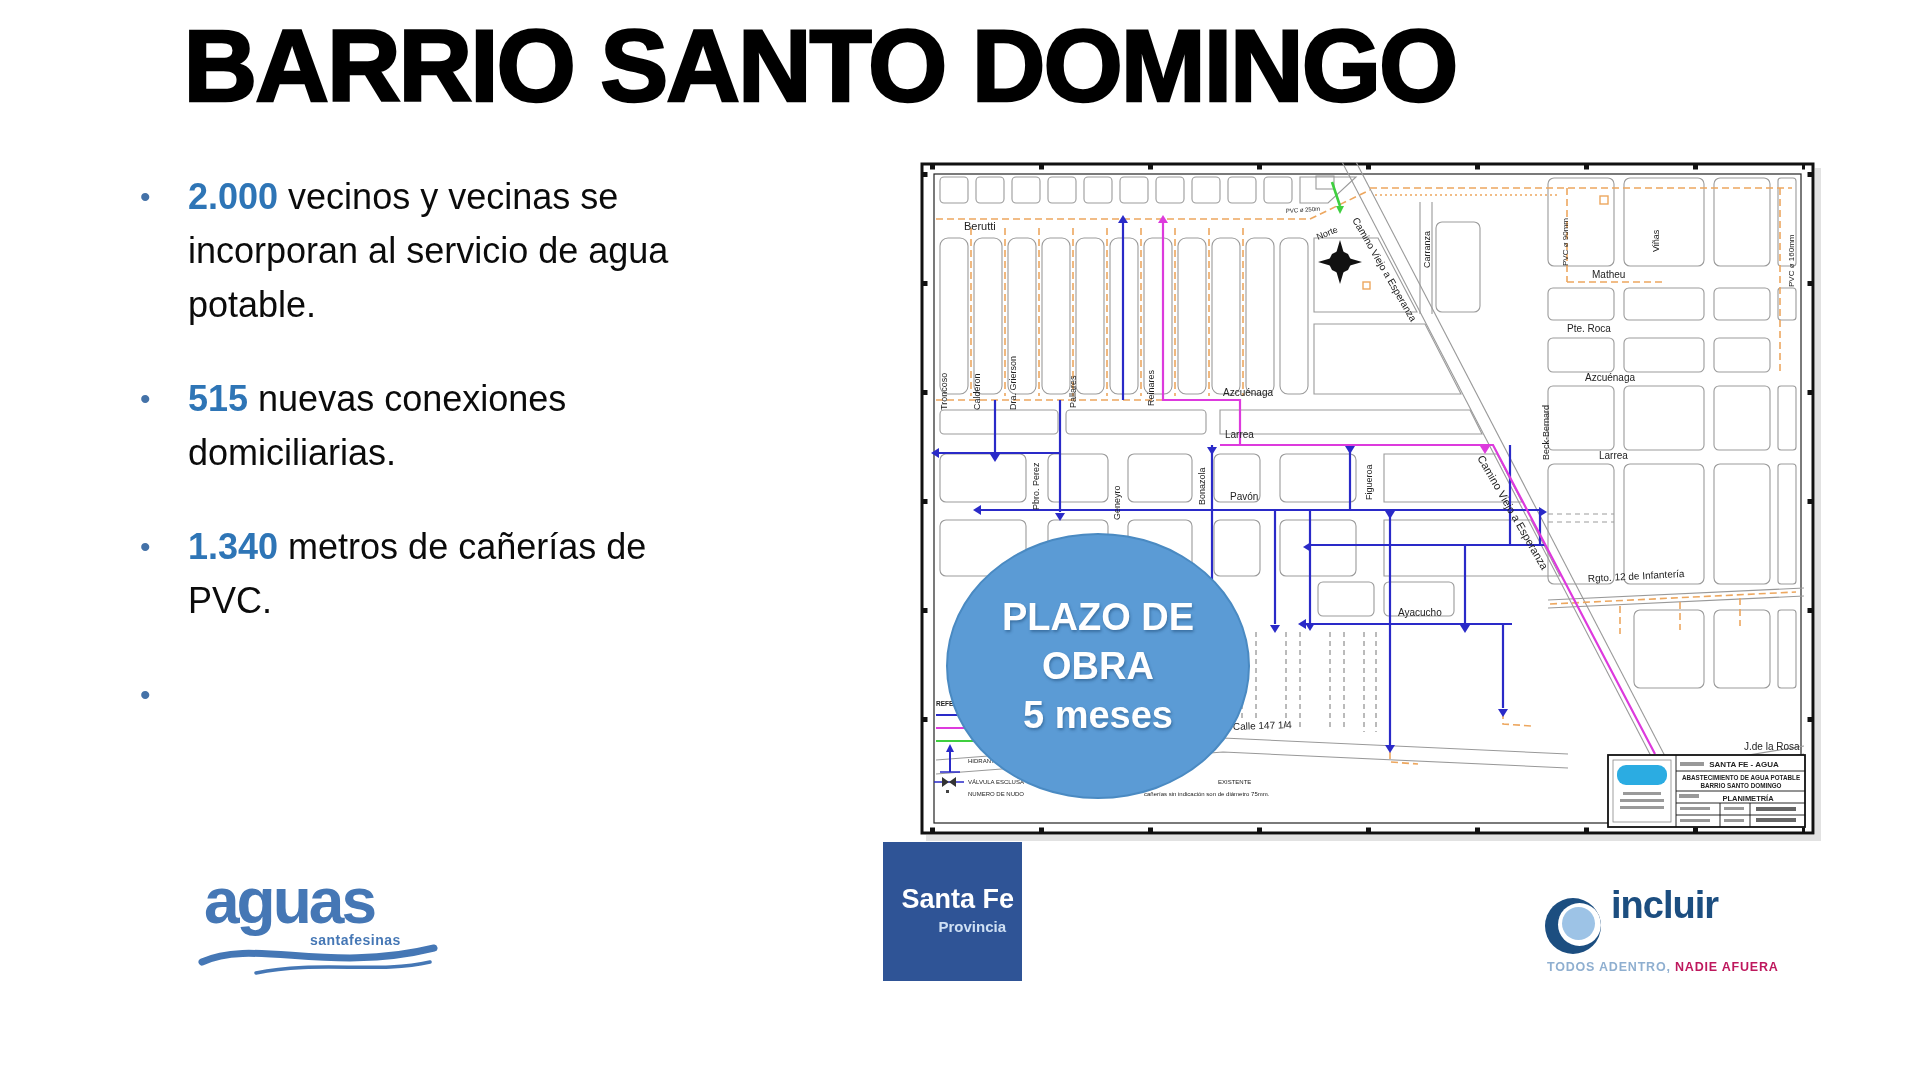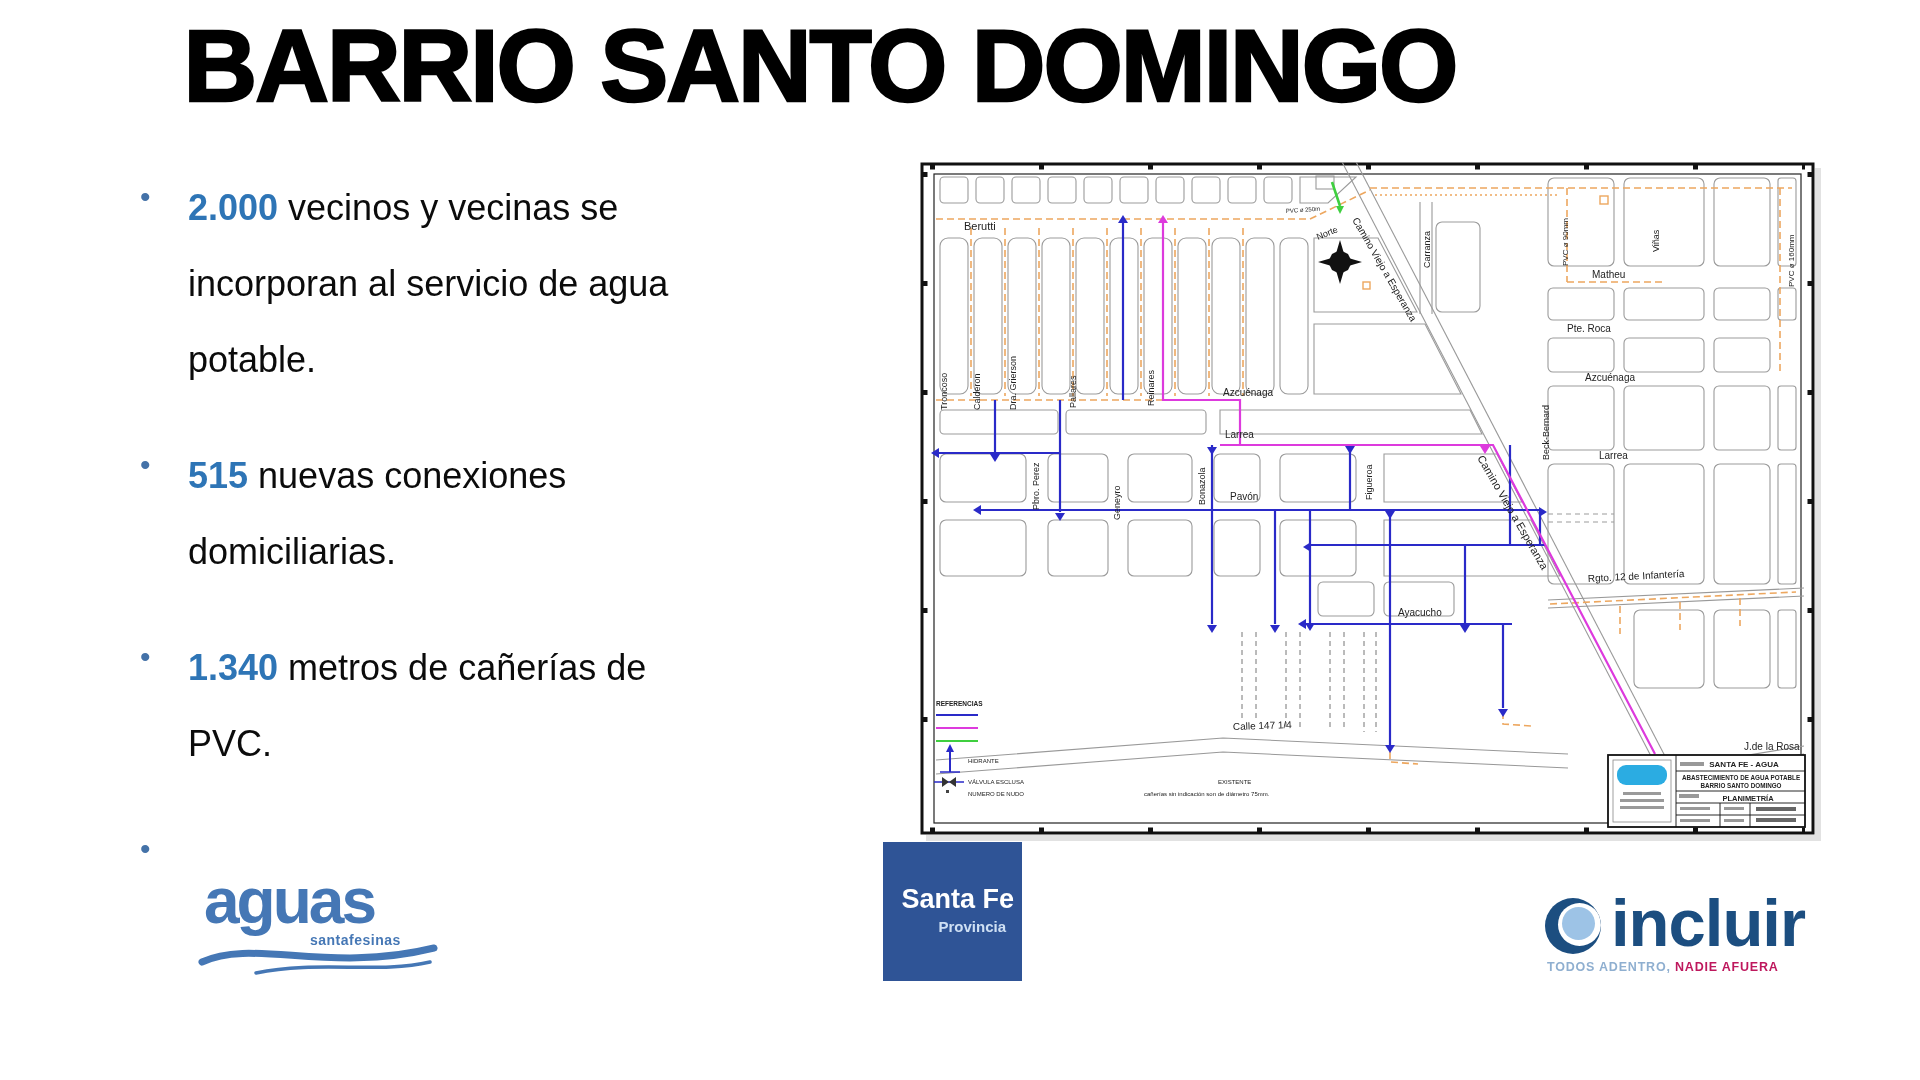--- a/index.html
+++ b/index.html
@@ -6,21 +6,21 @@
   body{width:1920px;height:1080px;overflow:hidden;font-family:"Liberation Sans",sans-serif;}
   .slide{position:relative;width:1640px;height:1080px;background:#fff;}
 
   .title{position:absolute;top:8px;left:0;width:100%;text-align:center;
          font-size:102px;font-weight:700;letter-spacing:-2px;color:#000;
          -webkit-text-stroke:2.5px #000;white-space:nowrap;}
 
   .bullets{position:absolute;left:140px;top:170px;width:600px;}
   .bullet{display:flex;margin-bottom:40px;}
   .dot{flex:0 0 18px;width:18px;margin-right:30px;color:#4472A8;font-size:30px;line-height:54px;}
-  .btxt{font-size:36px;line-height:76px;color:#0b0b0b;}
+  .btxt{font-size:36px;line-height:54px;color:#0b0b0b;}
   .num{color:#2E75B6;font-weight:700;}
   .rest{white-space:pre-line;}
 
   .map{position:absolute;left:920px;top:162px;width:895px;height:673px;background:#fff;
        box-shadow:6px 6px 0 #e2e2e2;}
   .map svg{position:absolute;left:0;top:0;}
   .map text{font-family:"Liberation Sans",sans-serif;fill:#222;}
 
   .badge{position:absolute;left:26px;top:371px;width:300px;height:262px;border-radius:50%;
          background:#5B9BD5;border:2px solid #4A8AC2;display:flex;flex-direction:column;
@@ -33,21 +33,21 @@
   .aguas-sub{position:absolute;left:112px;top:56px;font-size:14px;font-weight:700;letter-spacing:.5px;}
 
   .logo-sf{position:absolute;left:883px;top:842px;width:139px;height:139px;background:#2F5496;color:#fff;}
   .sf1{position:absolute;left:0;right:8px;top:42px;text-align:right;font-size:27px;font-weight:700;}
   .sf2{position:absolute;right:16px;top:76px;font-size:15px;font-weight:700;color:#CFE0F4;}
 
   .logo-incluir{position:absolute;left:1545px;top:896px;width:250px;height:84px;}
   .inc-icon{position:absolute;left:0;top:2px;width:56px;height:56px;border-radius:50%;background:#1C4E80;overflow:hidden;}
   .inc-icon .w{position:absolute;left:13px;top:5px;width:43px;height:43px;border-radius:50%;background:#fff;}
   .inc-icon .b{position:absolute;left:17px;top:9px;width:33px;height:33px;border-radius:50%;background:#9DC3E6;}
-  .inc-word{position:absolute;left:66px;top:-12px;font-size:67px;font-weight:700;color:#1C4E80;letter-spacing:-1px;}
+  .inc-word{position:absolute;left:66px;top:-12px;font-size:38px;font-weight:700;color:#1C4E80;letter-spacing:-1px;}
   .inc-tag{position:absolute;left:2px;top:64px;font-size:12.5px;font-weight:700;letter-spacing:.8px;white-space:nowrap;}
   .tl{color:#8FAFD0;}
   .tb{color:#be185d;}
 </style>
 </head>
 <body>
 
 <div class="slide">
 
   <div class="title">BARRIO SANTO DOMINGO</div>
@@ -313,20 +313,25 @@
         <text x="828" y="639" font-size="7.5" font-weight="bold" text-anchor="middle">PLANIMETRÍA</text>
         <rect x="760" y="645" width="30" height="3" fill="#999"></rect>
           <rect x="804" y="645" width="20" height="3" fill="#999"></rect>
         <rect x="836" y="645" width="40" height="4" fill="#666"></rect>
         <rect x="760" y="657" width="30" height="3" fill="#999"></rect>
           <rect x="804" y="657" width="20" height="3" fill="#999"></rect>
         <rect x="836" y="656" width="40" height="4" fill="#666"></rect>
       </g>
     </svg>
 
+    <div class="badge">
+      <span>PLAZO DE</span>
+      <span>OBRA</span>
+      <span>5 meses</span>
+    </div>
   </div>
 
   <div class="logo-aguas">
     <span class="aguas-word">aguas</span>
     <span class="aguas-sub">santafesinas</span>
     <svg width="240" height="112" viewBox="0 0 240 112">
       <path d="M4,86 C55,62 130,98 236,72" stroke="#4577B5" stroke-width="7" fill="none" stroke-linecap="round"></path>
       <path d="M58,97 C120,84 180,98 232,86" stroke="#4577B5" stroke-width="3.5" fill="none" stroke-linecap="round"></path>
     </svg>
   </div>

